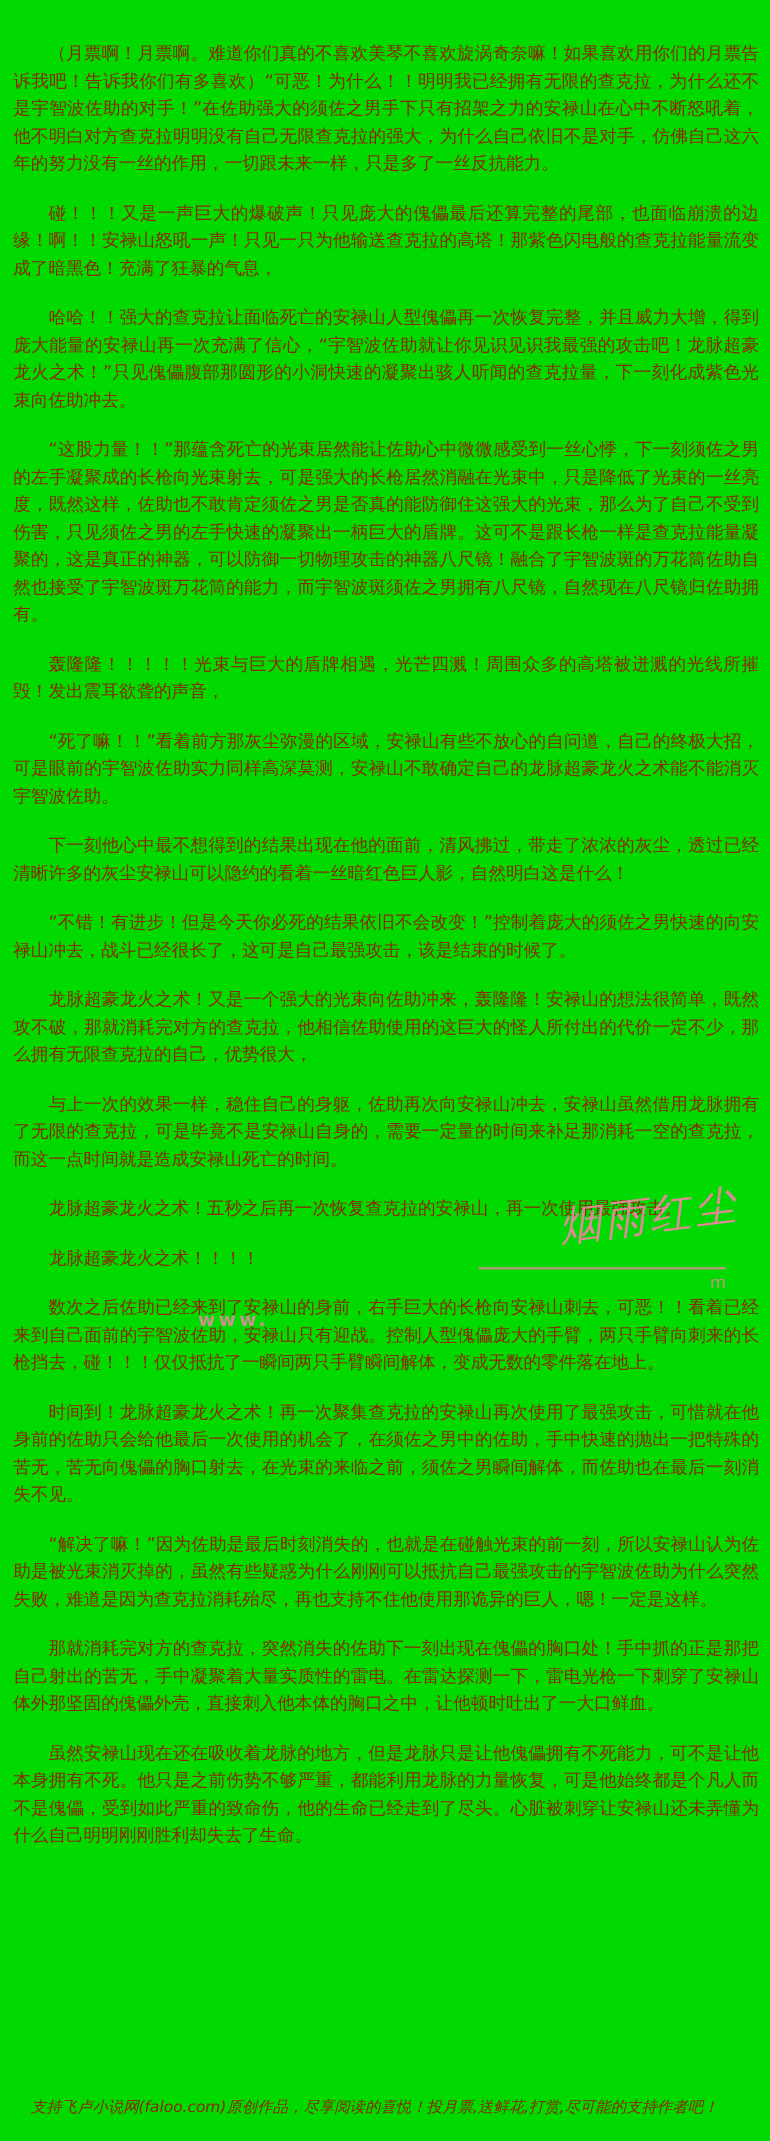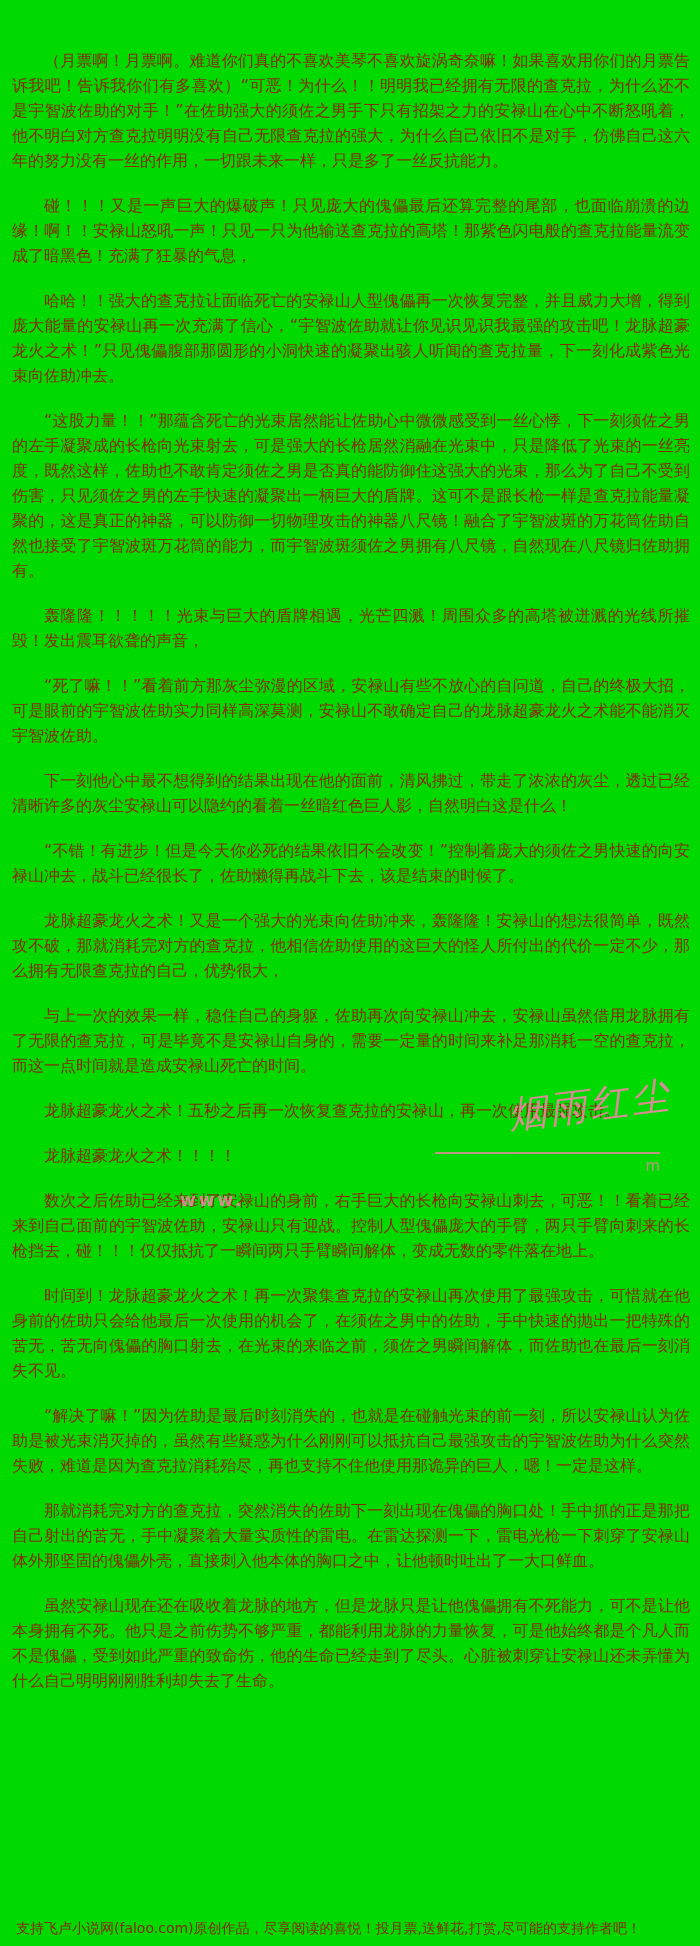--- a/index.html
+++ b/index.html
@@ -14,40 +14,41 @@
     color: var(--text, #8b2800);
     font-family: "DejaVu Sans", "Liberation Sans", sans-serif;
     font-size: 16px;
     line-height: 25px;
   }
   .page {
     position: relative;
     width: 700px;
     height: 1946px;
     box-sizing: border-box;
-    padding: 48px 10px 8px 12px;
+    padding: 36px 10px 8px 12px;
     overflow: hidden;
   }
   .content p {
     margin: 0 0 20px 0;
     text-indent: 2em;
     word-break: break-all;
     text-align: justify;
   }
   .footer {
     position: absolute;
     left: 12px;
     right: 10px;
     bottom: 4px;
-    margin: 4px;
+    margin: 16px;
     font-size: 14px;
     line-height: 20px;
     text-indent: 0;
     white-space: nowrap;
     overflow: hidden;
+    font-style: italic;
   }
   .watermark {
     position: absolute;
     color: var(--watermark, #ff7fae);
     pointer-events: none;
   }
   .wm-logo {
     top: 1093px;
     right: 28px;
     font-family: "DejaVu Serif", "Liberation Serif", serif;
@@ -82,21 +83,21 @@
 <div class="page">
 
   <div class="content">
     <p>（月票啊！月票啊。难道你们真的不喜欢美琴不喜欢旋涡奇奈嘛！如果喜欢用你们的月票告诉我吧！告诉我你们有多喜欢）“可恶！为什么！！明明我已经拥有无限的查克拉，为什么还不是宇智波佐助的对手！”在佐助强大的须佐之男手下只有招架之力的安禄山在心中不断怒吼着，他不明白对方查克拉明明没有自己无限查克拉的强大，为什么自己依旧不是对手，仿佛自己这六年的努力没有一丝的作用，一切跟未来一样，只是多了一丝反抗能力。</p>
     <p>碰！！！又是一声巨大的爆破声！只见庞大的傀儡最后还算完整的尾部，也面临崩溃的边缘！啊！！安禄山怒吼一声！只见一只为他输送查克拉的高塔！那紫色闪电般的查克拉能量流变成了暗黑色！充满了狂暴的气息，</p>
     <p>哈哈！！强大的查克拉让面临死亡的安禄山人型傀儡再一次恢复完整，并且威力大增，得到庞大能量的安禄山再一次充满了信心，“宇智波佐助就让你见识见识我最强的攻击吧！龙脉超豪龙火之术！”只见傀儡腹部那圆形的小洞快速的凝聚出骇人听闻的查克拉量，下一刻化成紫色光束向佐助冲去。</p>
     <p>“这股力量！！”那蕴含死亡的光束居然能让佐助心中微微感受到一丝心悸，下一刻须佐之男的左手凝聚成的长枪向光束射去，可是强大的长枪居然消融在光束中，只是降低了光束的一丝亮度，既然这样，佐助也不敢肯定须佐之男是否真的能防御住这强大的光束，那么为了自己不受到伤害，只见须佐之男的左手快速的凝聚出一柄巨大的盾牌。这可不是跟长枪一样是查克拉能量凝聚的，这是真正的神器，可以防御一切物理攻击的神器八尺镜！融合了宇智波斑的万花筒佐助自然也接受了宇智波斑万花筒的能力，而宇智波斑须佐之男拥有八尺镜，自然现在八尺镜归佐助拥有。</p>
     <p>轰隆隆！！！！！光束与巨大的盾牌相遇，光芒四溅！周围众多的高塔被迸溅的光线所摧毁！发出震耳欲聋的声音，</p>
     <p>“死了嘛！！”看着前方那灰尘弥漫的区域，安禄山有些不放心的自问道，自己的终极大招，可是眼前的宇智波佐助实力同样高深莫测，安禄山不敢确定自己的龙脉超豪龙火之术能不能消灭宇智波佐助。</p>
     <p>下一刻他心中最不想得到的结果出现在他的面前，清风拂过，带走了浓浓的灰尘，透过已经清晰许多的灰尘安禄山可以隐约的看着一丝暗红色巨人影，自然明白这是什么！</p>
-    <p>“不错！有进步！但是今天你必死的结果依旧不会改变！”控制着庞大的须佐之男快速的向安禄山冲去，战斗已经很长了，佐助懒得再战斗下去，该是结束的时候了。</p>
+    <p>“不错！有进步！但是今天你必死的结果依旧不会改变！”控制着庞大的须佐之男快速的向安禄山冲去，战斗已经很长了，这可是自己最强攻击，该是结束的时候了。</p>
     <p>龙脉超豪龙火之术！又是一个强大的光束向佐助冲来，轰隆隆！安禄山的想法很简单，既然攻不破，那就消耗完对方的查克拉，他相信佐助使用的这巨大的怪人所付出的代价一定不少，那么拥有无限查克拉的自己，优势很大，</p>
     <p>与上一次的效果一样，稳住自己的身躯，佐助再次向安禄山冲去，安禄山虽然借用龙脉拥有了无限的查克拉，可是毕竟不是安禄山自身的，需要一定量的时间来补足那消耗一空的查克拉，而这一点时间就是造成安禄山死亡的时间。</p>
     <p>龙脉超豪龙火之术！五秒之后再一次恢复查克拉的安禄山，再一次使用最强攻击。</p>
     <p>龙脉超豪龙火之术！！！！</p>
     <p>数次之后佐助已经来到了安禄山的身前，右手巨大的长枪向安禄山刺去，可恶！！看着已经来到自己面前的宇智波佐助，安禄山只有迎战。控制人型傀儡庞大的手臂，两只手臂向刺来的长枪挡去，碰！！！仅仅抵抗了一瞬间两只手臂瞬间解体，变成无数的零件落在地上。</p>
     <p>时间到！龙脉超豪龙火之术！再一次聚集查克拉的安禄山再次使用了最强攻击，可惜就在他身前的佐助只会给他最后一次使用的机会了，在须佐之男中的佐助，手中快速的抛出一把特殊的苦无，苦无向傀儡的胸口射去，在光束的来临之前，须佐之男瞬间解体，而佐助也在最后一刻消失不见。</p>
     <p>“解决了嘛！”因为佐助是最后时刻消失的，也就是在碰触光束的前一刻，所以安禄山认为佐助是被光束消灭掉的，虽然有些疑惑为什么刚刚可以抵抗自己最强攻击的宇智波佐助为什么突然失败，难道是因为查克拉消耗殆尽，再也支持不住他使用那诡异的巨人，嗯！一定是这样。</p>
     <p>那就消耗完对方的查克拉，突然消失的佐助下一刻出现在傀儡的胸口处！手中抓的正是那把自己射出的苦无，手中凝聚着大量实质性的雷电。在雷达探测一下，雷电光枪一下刺穿了安禄山体外那坚固的傀儡外壳，直接刺入他本体的胸口之中，让他顿时吐出了一大口鲜血。</p>
     <p>虽然安禄山现在还在吸收着龙脉的地方，但是龙脉只是让他傀儡拥有不死能力，可不是让他本身拥有不死。他只是之前伤势不够严重，都能利用龙脉的力量恢复，可是他始终都是个凡人而不是傀儡，受到如此严重的致命伤，他的生命已经走到了尽头。心脏被刺穿让安禄山还未弄懂为什么自己明明刚刚胜利却失去了生命。</p>
   </div>

